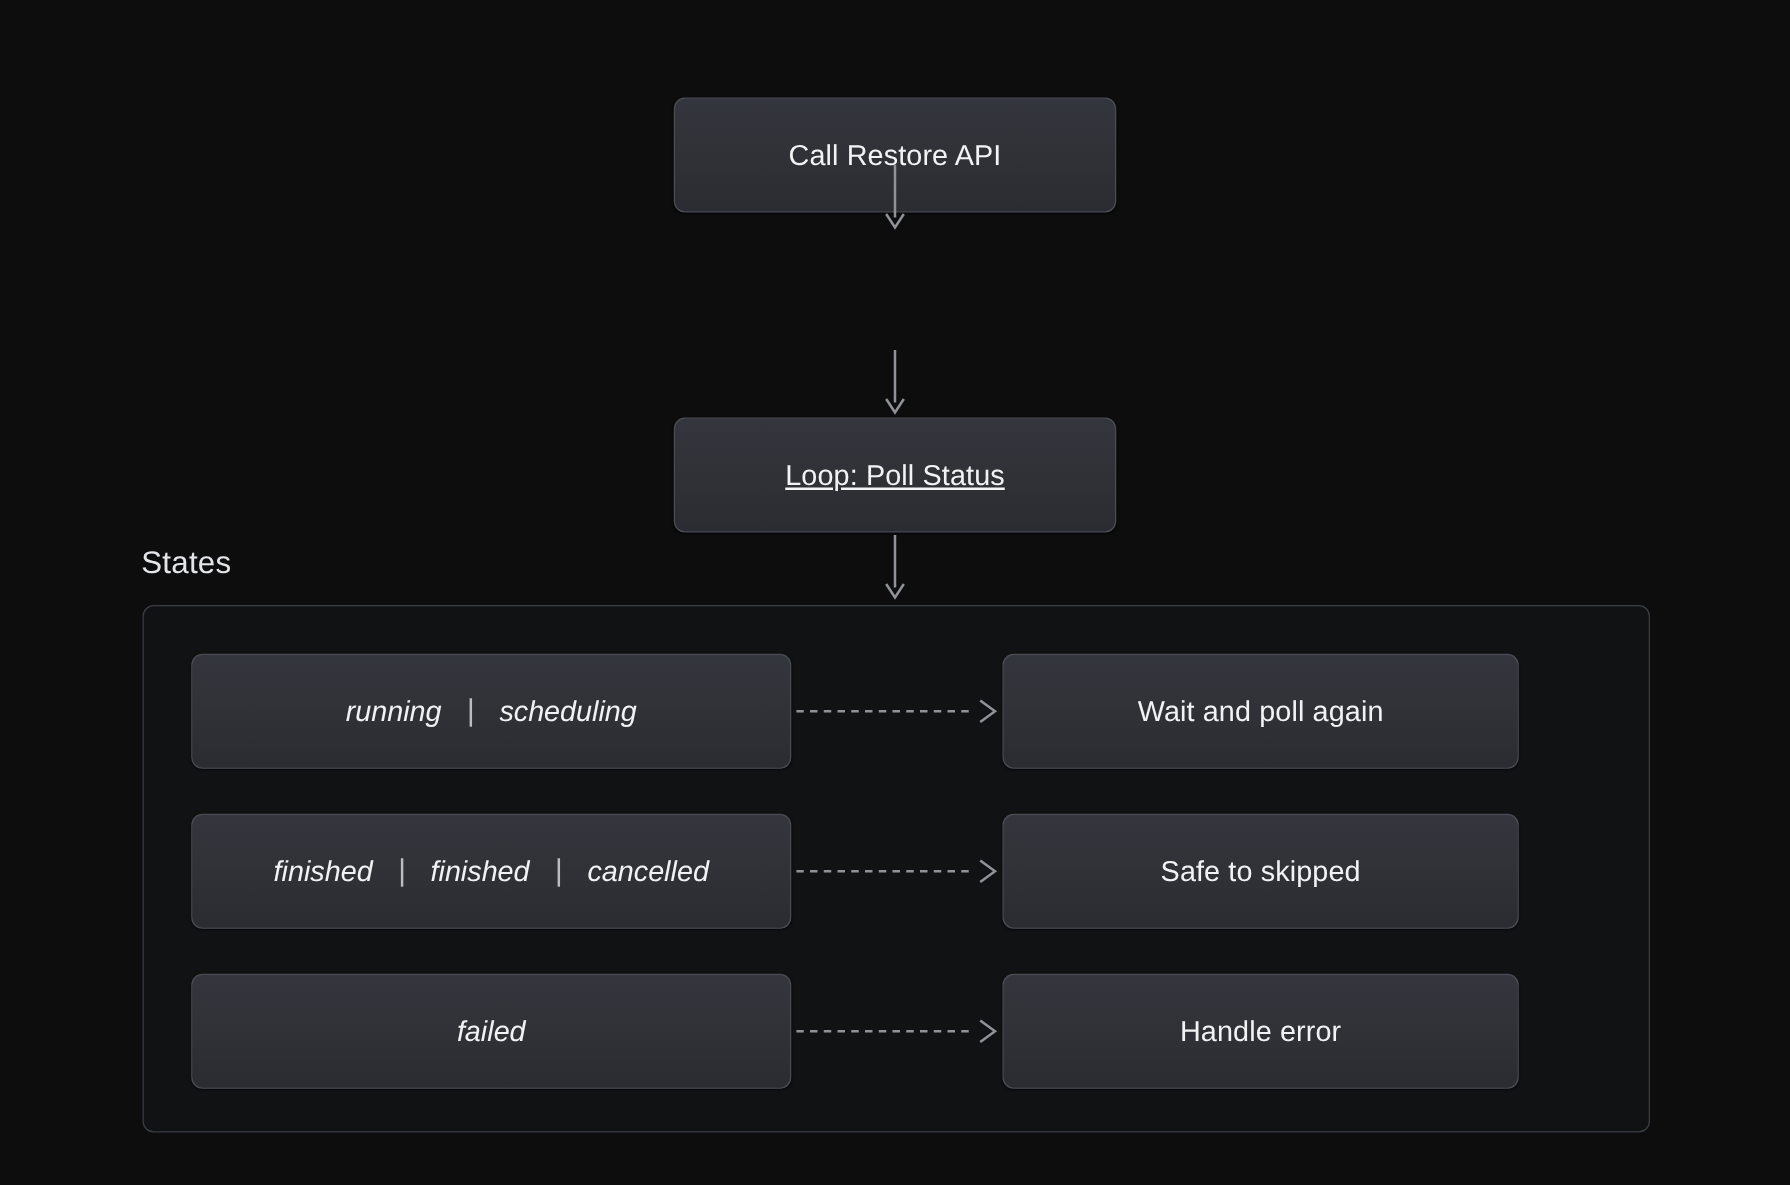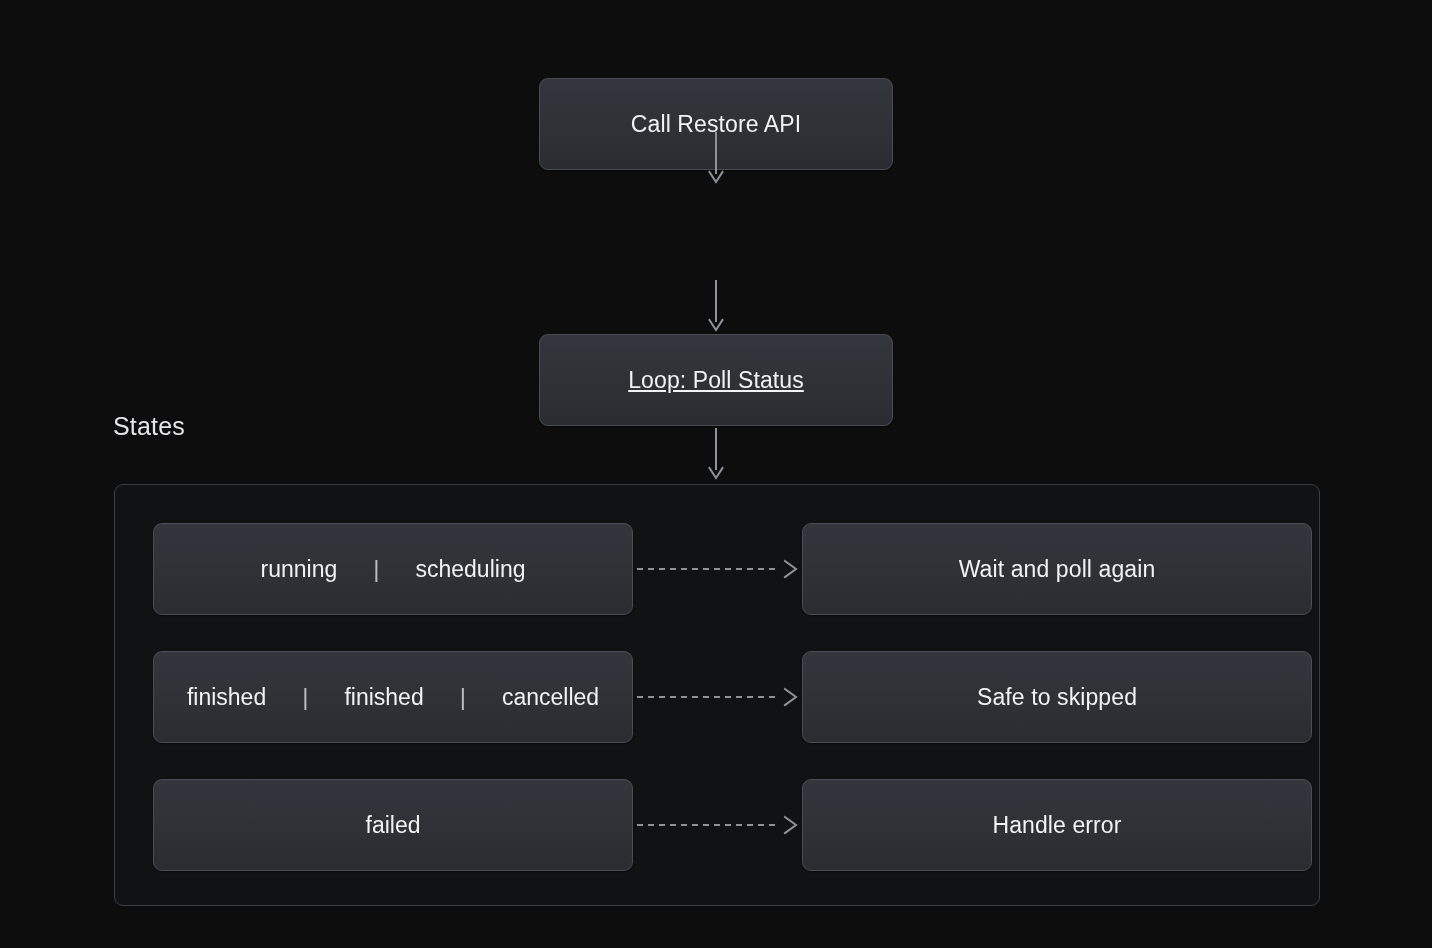--- a/index.html
+++ b/index.html
@@ -62,21 +62,21 @@
   #arrow-api-to-ops    { top: 132px; }
   #arrow-ops-to-loop   { top: 280px; }
   #arrow-loop-to-states{ top: 428px; }
 
   .v-arrow svg { display: block; width: 20px; height: 52px; }
 
   
   #states-label {
     position: absolute;
     left: 113px;
-    top: 412px;
+    top: 436px;
     font-size: 25px;
     color: #e3e5e8;
     letter-spacing: 0.2px;
   }
 
   #states-container {
     position: absolute;
     left: 114px;
     top: 484px;
     width: 1206px;
@@ -102,29 +102,30 @@
     top: 0;
     width: 480px;
     height: 92px;
     padding: 0 18px;
   }
 
   .action-node {
     position: absolute;
     left: 687px;
     top: 0;
-    width: 510px;
+    width: 413px;
     height: 92px;
   }
 
   .state-values {
     display: flex;
     align-items: center;
     justify-content: space-between;
-    gap: 16px;
+    gap: 0;
+    font-style: italic;
   }
   .state-value {
     font-size: 23px;
     color: #f1f2f4;
     white-space: nowrap;
     padding: 0 17px;
   }
   .state-sep {
     font-size: 24px;
     color: #b9bcc2;

